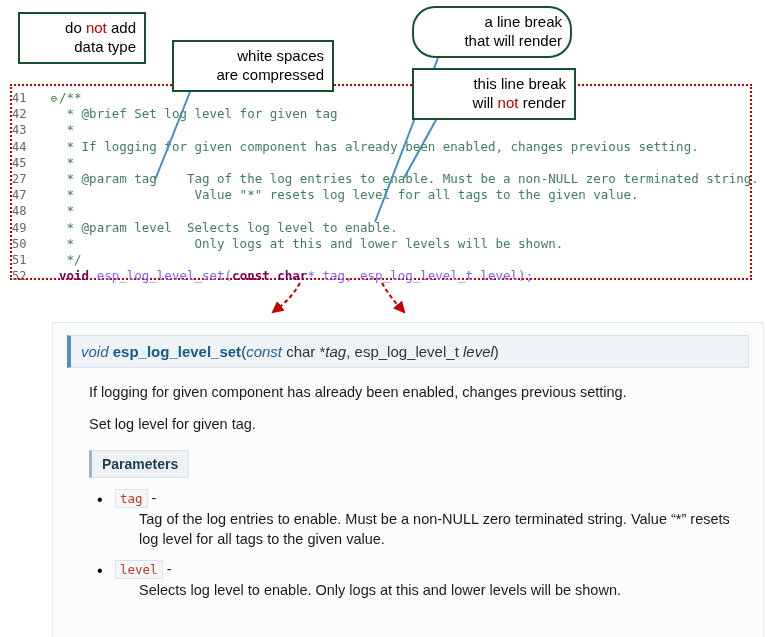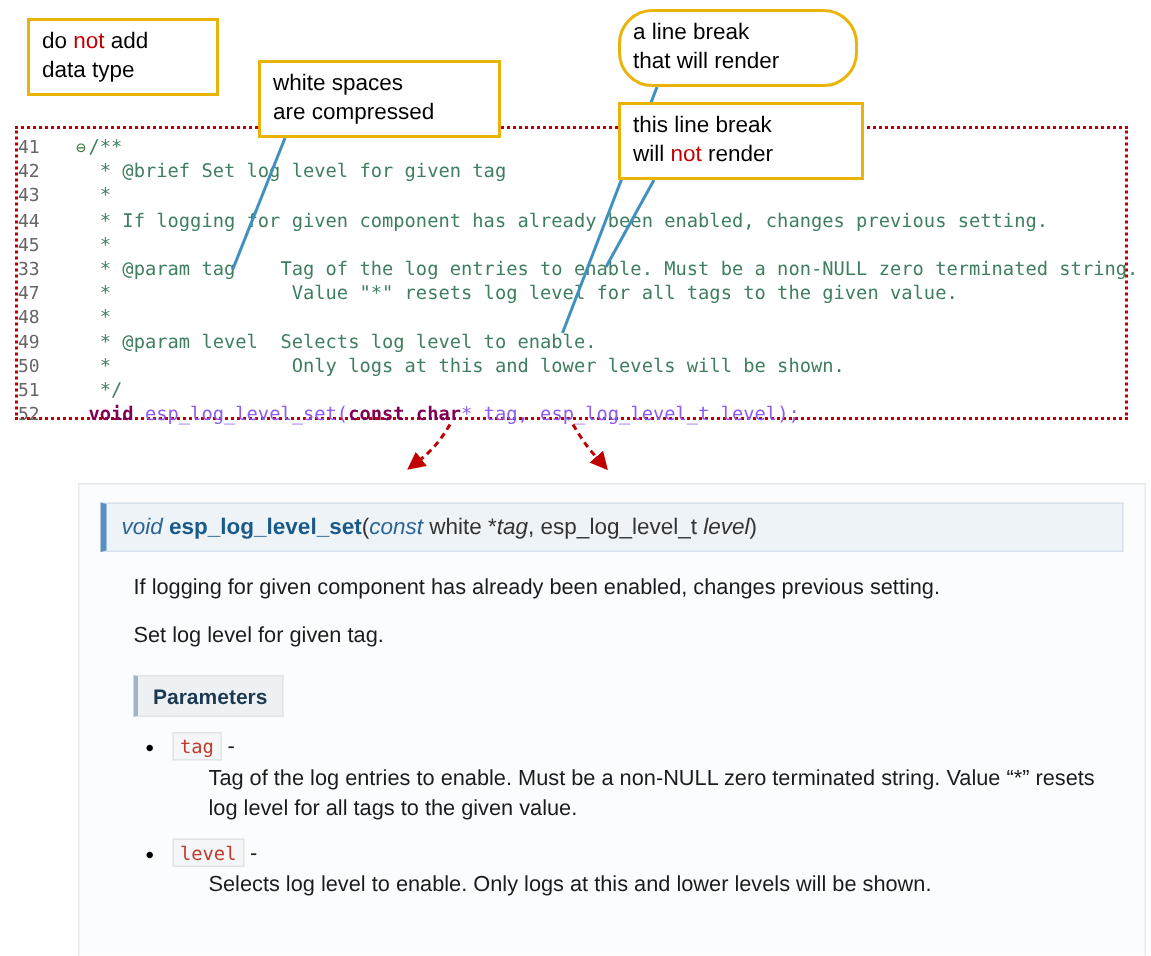--- a/index.html
+++ b/index.html
@@ -11,26 +11,26 @@
     width: 767px;
     height: 637px;
     position: relative;
     font-family: "Liberation Sans", sans-serif;
     overflow: hidden;
   }
 
   
   .callout {
     position: absolute;
-    border: 2px solid #eab308;
+    border: 2px solid #14532d;
     background: #ffffff;
     color: #000000;
     font-size: 15px;
     line-height: 1.25;
-    text-align: left;
+    text-align: right;
     padding: 5px 8px;
     box-sizing: border-box;
     z-index: 5;
   }
   .callout .hl { color: #c00000; }
 
   #callout-datatype { left: 18px;  top: 12px;  width: 128px; height: 52px; }
   #callout-spaces   { left: 172px; top: 40px;  width: 162px; height: 52px; }
   #callout-break-render { left: 412px; top: 6px; width: 160px; height: 52px; border-radius: 23px; }
   #callout-break-norender { left: 412px; top: 68px; width: 164px; height: 52px; }
@@ -212,21 +212,21 @@
       <span class="code-text"> * If logging for given component has already been enabled, changes previous setting.</span>
     </div>
 
     <div class="code-line">
       <span class="ln">45</span>
       <span class="fold"></span>
       <span class="code-text"> *</span>
     </div>
 
     <div class="code-line">
-      <span class="ln">33</span>
+      <span class="ln">27</span>
       <span class="fold"></span>
       <span class="code-text"> * @param tag    Tag of the log entries to enable. Must be a non-NULL zero terminated string.</span>
     </div>
 
     <div class="code-line">
       <span class="ln">47</span>
       <span class="fold"></span>
       <span class="code-text"> *                Value "*" resets log level for all tags to the given value.</span>
     </div>
 
@@ -277,21 +277,21 @@
   <line x1="436" y1="120" x2="404" y2="178" stroke="#3f8fbf" stroke-width="2"></line>
 
   <path d="M300,283 C290,300 282,305 273,312" stroke="#c00000" stroke-width="2" stroke-dasharray="4,3" fill="none" marker-end="url(#redarrow)"></path>
   <path d="M382,283 C392,300 398,305 404,312" stroke="#c00000" stroke-width="2" stroke-dasharray="4,3" fill="none" marker-end="url(#redarrow)"></path>
 </svg>
 
 <div id="doc-panel">
 
   <div id="doc-signature">
     <span class="kw2">void</span>
-    <span class="fn">esp_log_level_set</span><span class="pl">(</span><span class="kw2">const</span><span class="pl"> white *</span><span class="param-it">tag</span><span class="pl">, </span><span class="pl">esp_log_level_t </span><span class="param-it">level</span><span class="pl">)</span>
+    <span class="fn">esp_log_level_set</span><span class="pl">(</span><span class="kw2">const</span><span class="pl"> char *</span><span class="param-it">tag</span><span class="pl">, </span><span class="pl">esp_log_level_t </span><span class="param-it">level</span><span class="pl">)</span>
   </div>
 
   <div class="doc-para">If logging for given component has already been enabled, changes previous setting.</div>
   <div class="doc-para">Set log level for given tag.</div>
 
   <div id="doc-params-header">Parameters</div>
 
   <div class="param-item">
     <span class="bullet">•</span>
     <span class="param-name">tag</span>

